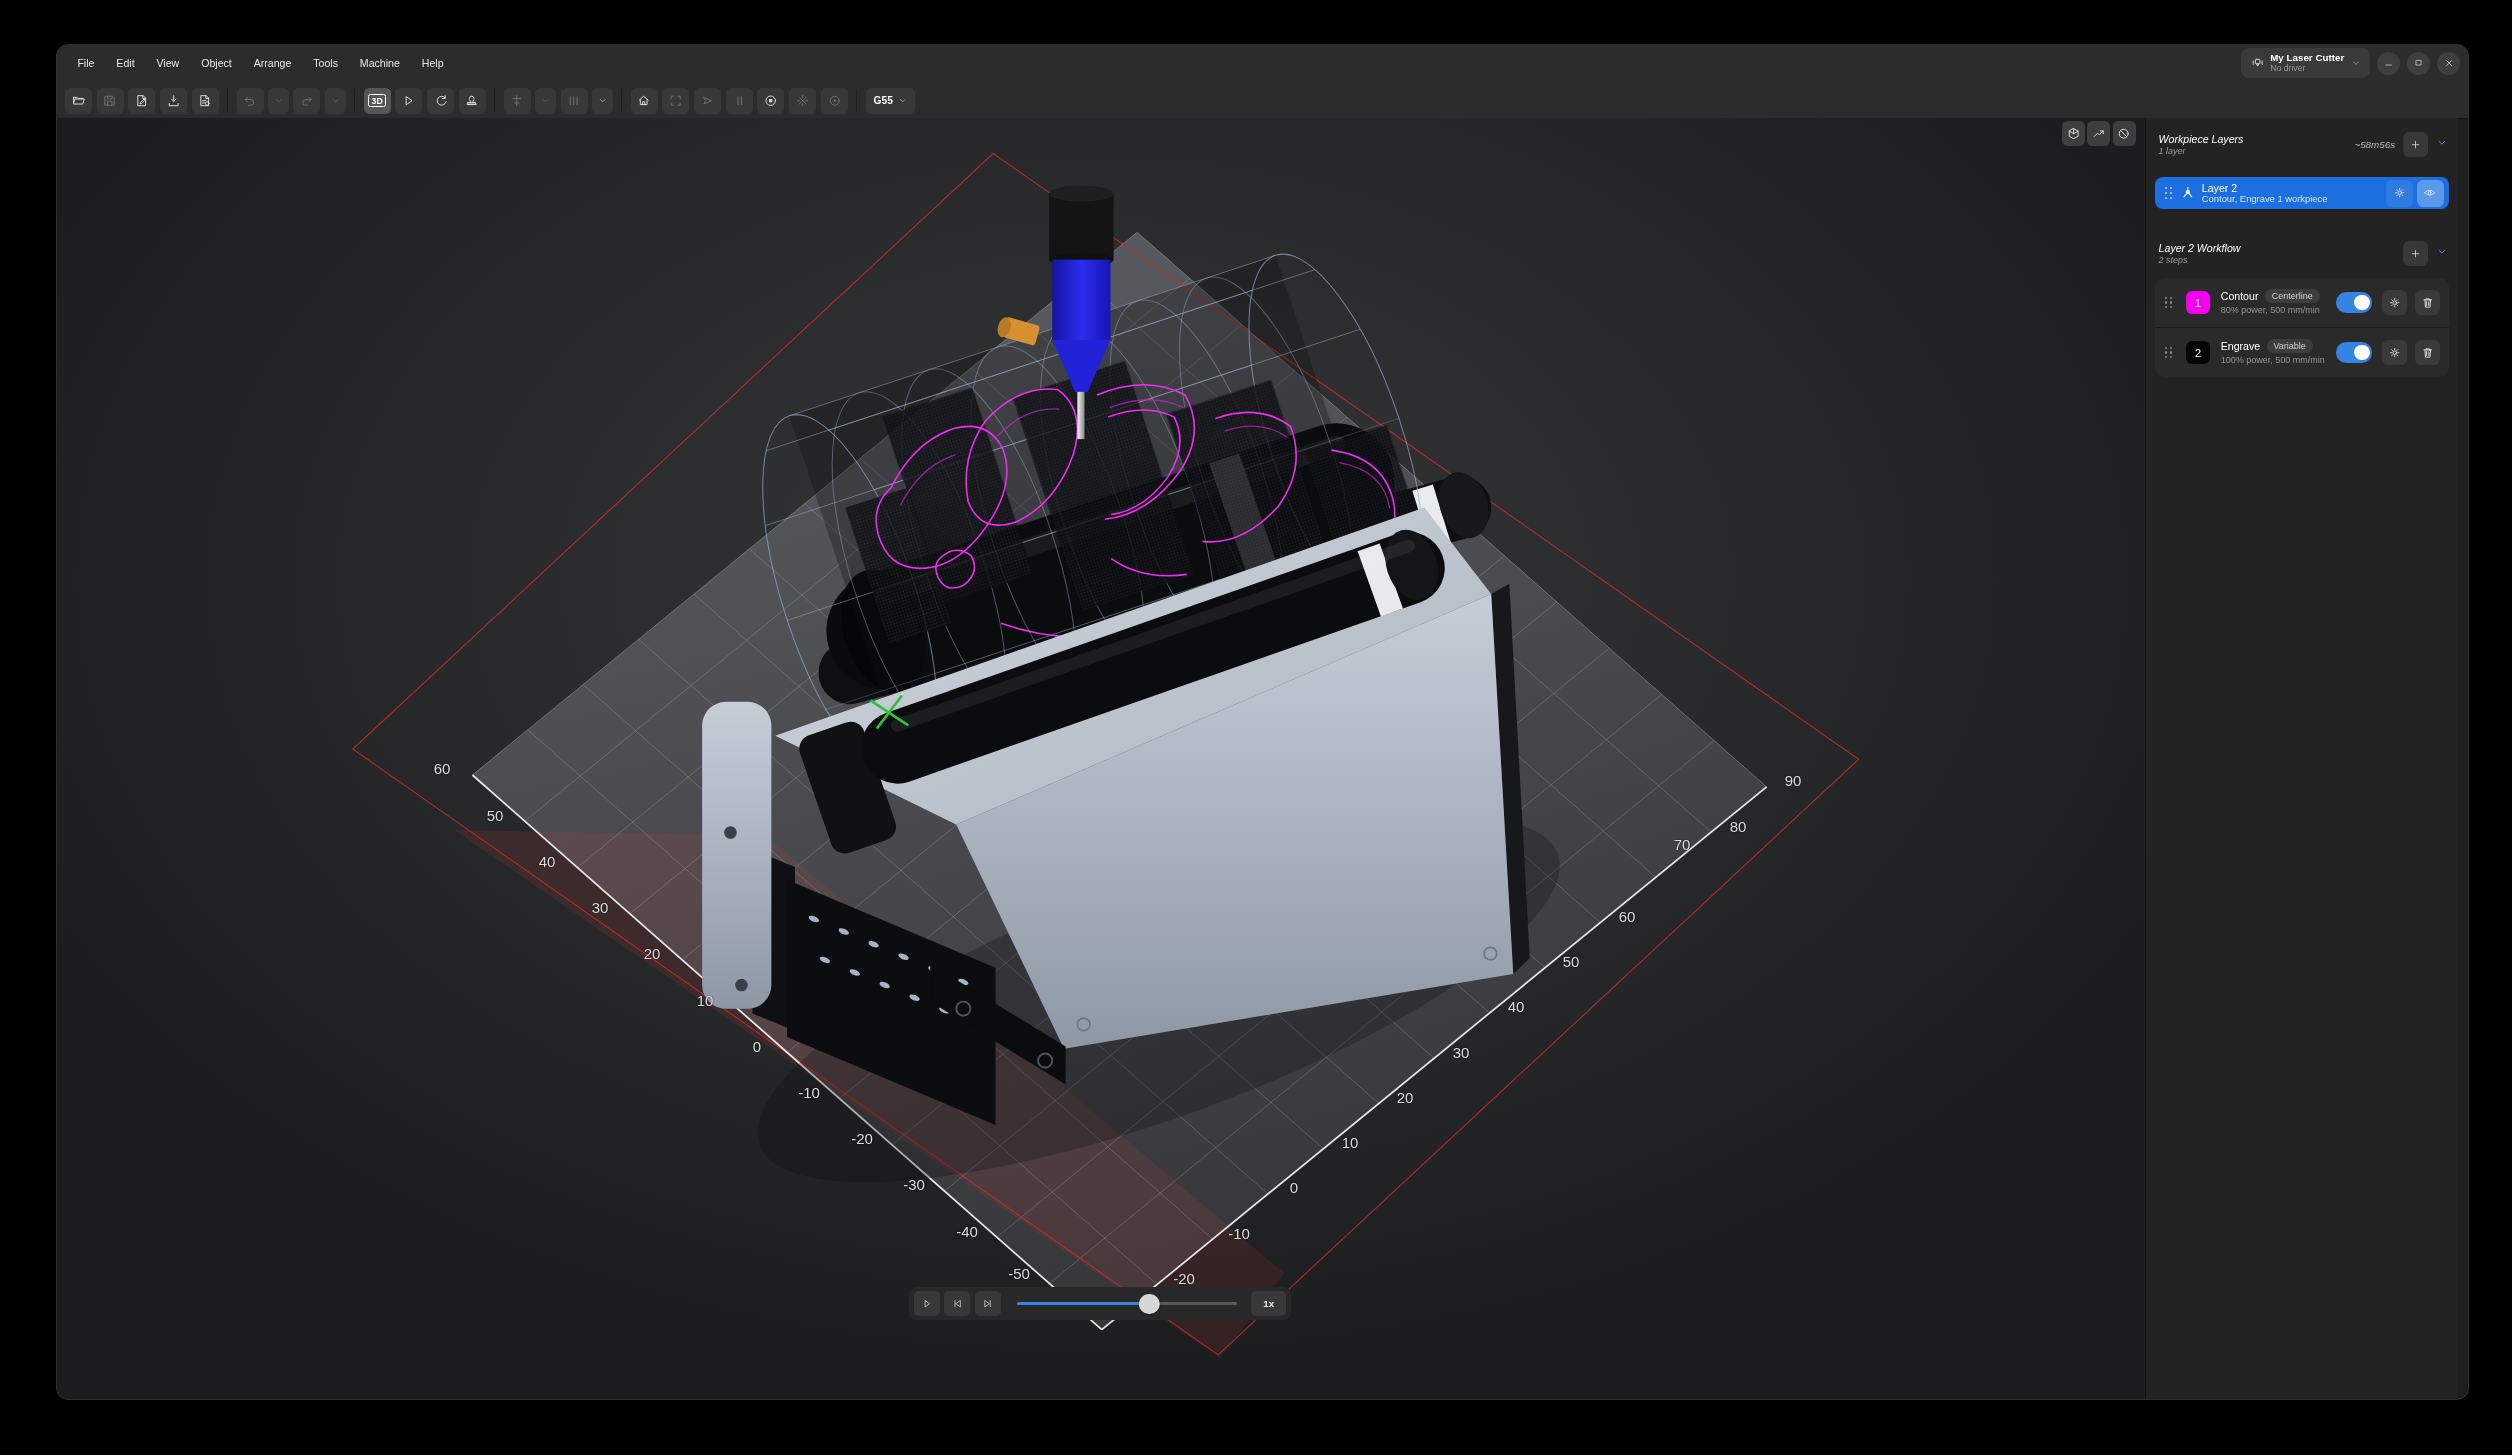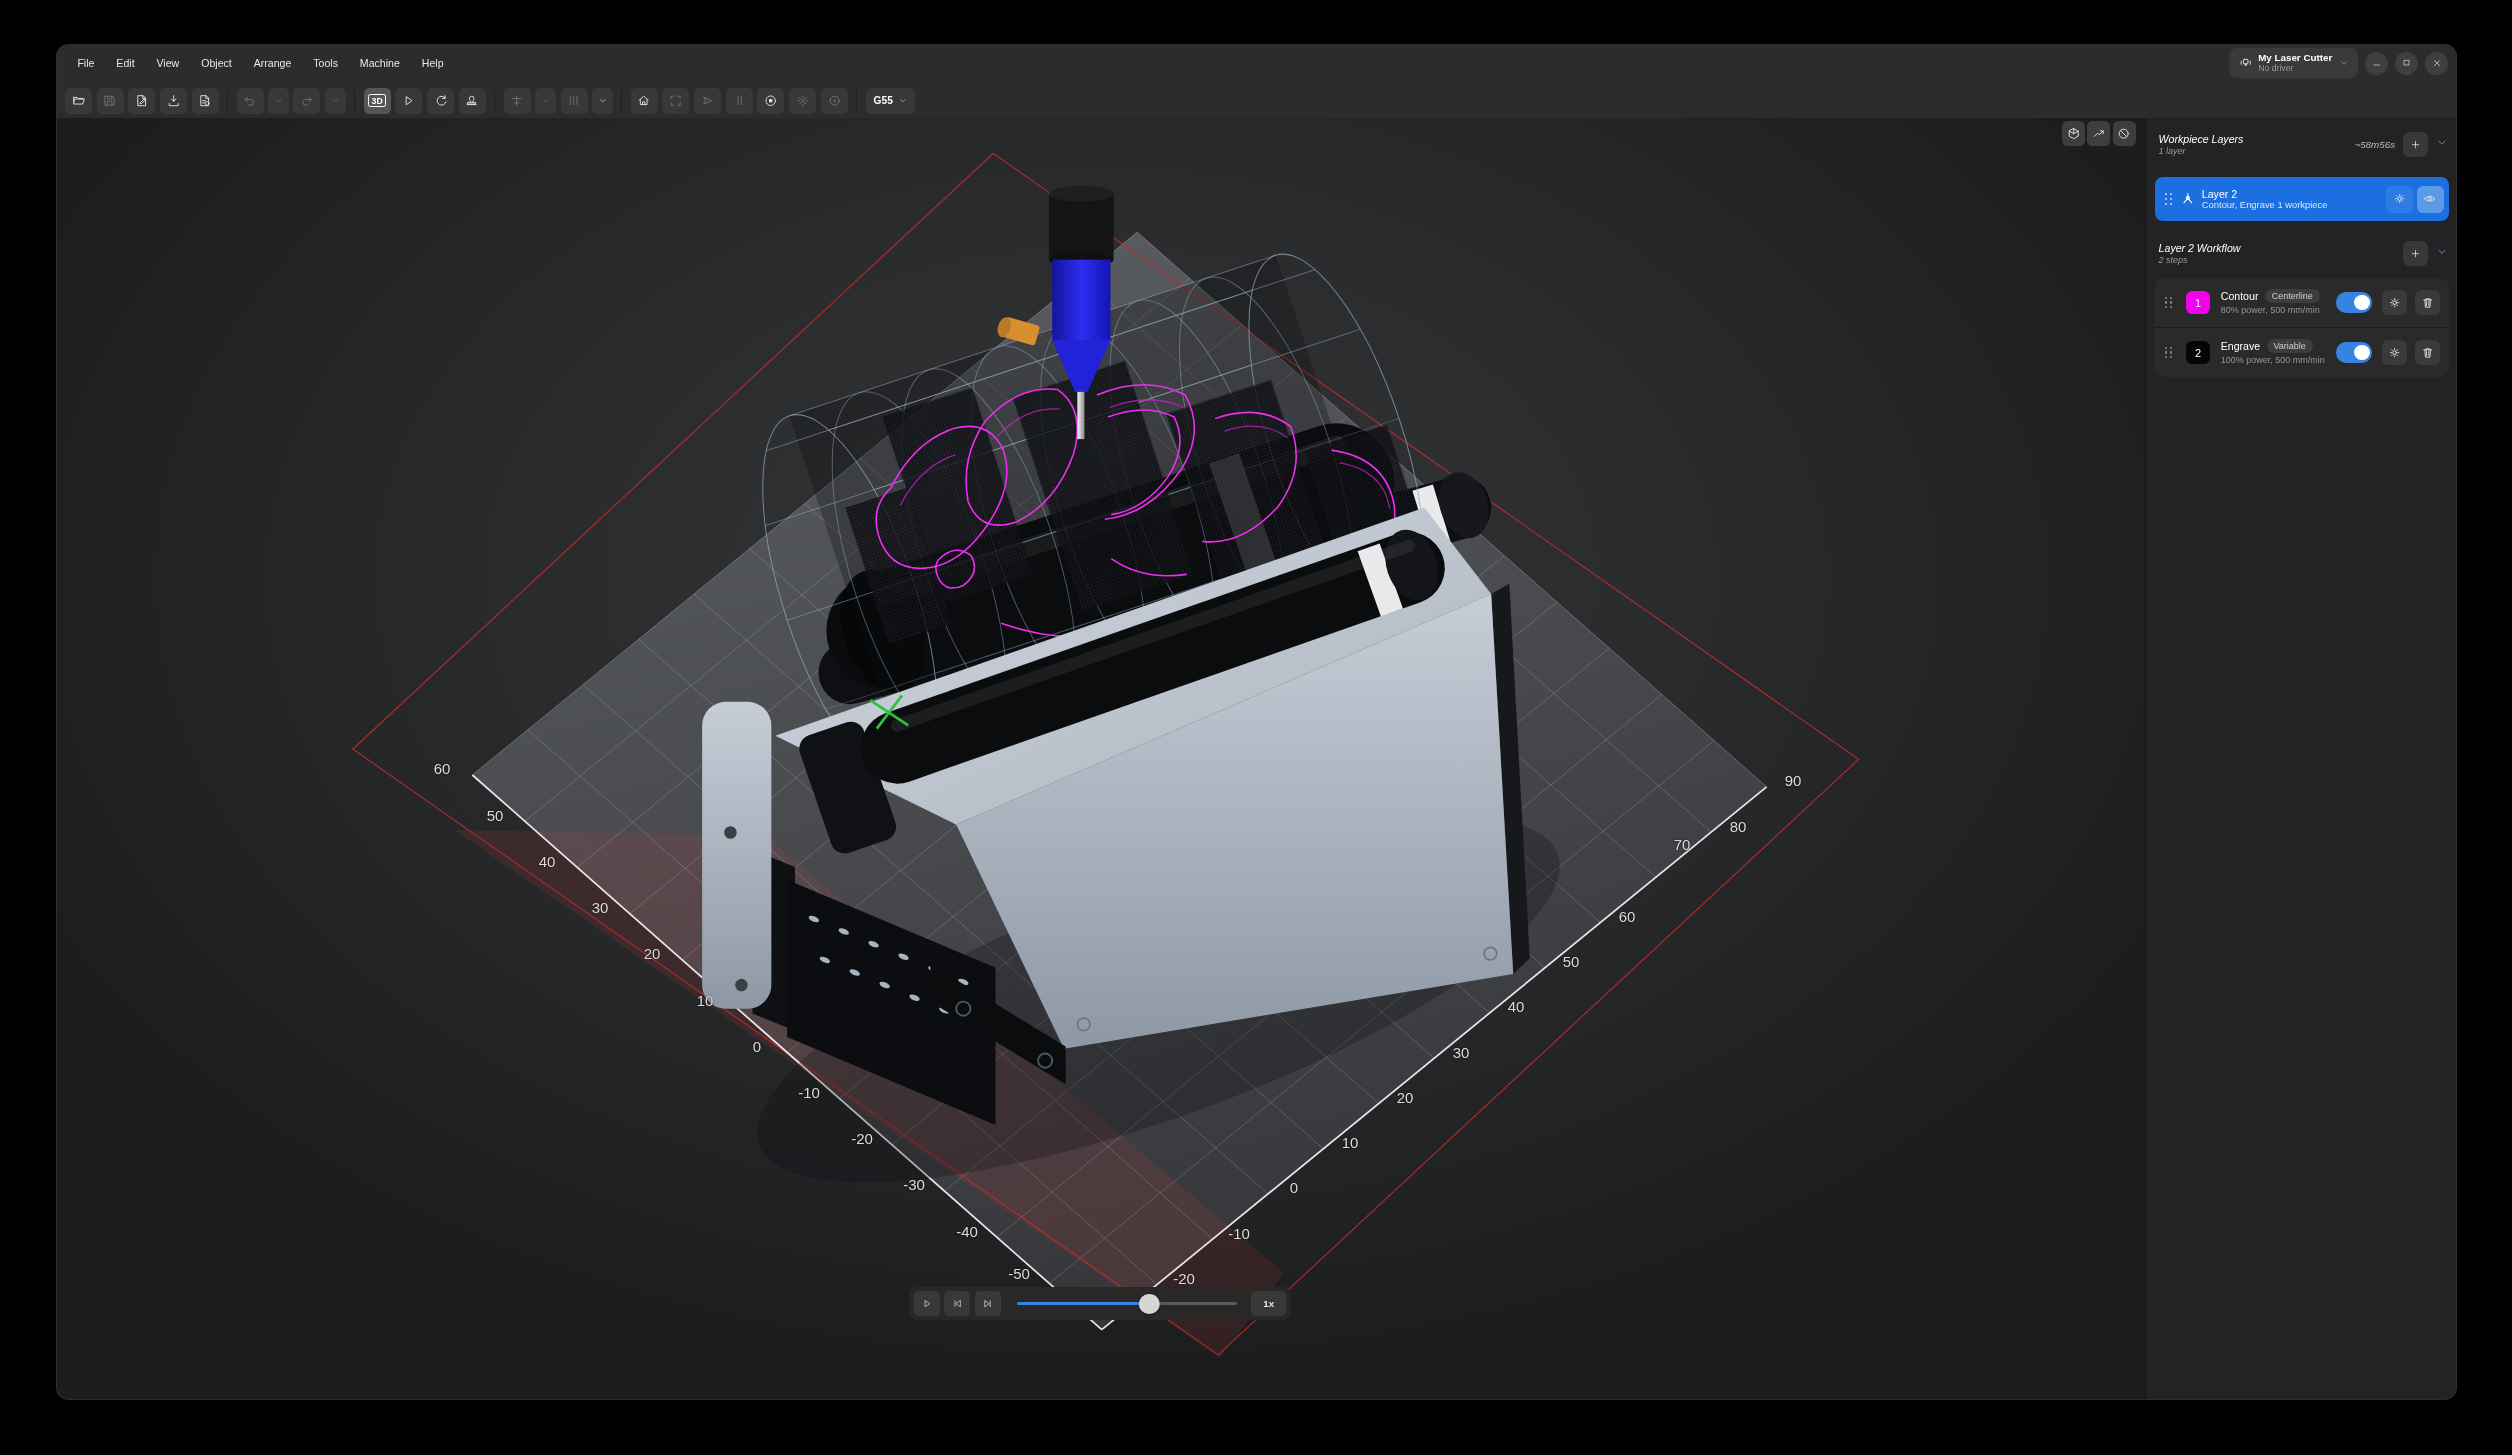--- a/index.html
+++ b/index.html
@@ -1,19 +1,19 @@
 <!DOCTYPE html>
 <html style="font-size:12.6px"><head>
 <meta charset="utf-8">
 <style>
   html,body{margin:0;padding:0;background:#000;}
   .stage{position:relative;width:2512px;height:1455px;background:#000;overflow:hidden;
          font-family:"Liberation Sans","DejaVu Sans",sans-serif;color:#e6e6e6;}
   .window{position:absolute;left:57px;top:45px;width:2399px;height:1354px;background:#1e1e1e;
-          border-radius:11px;box-shadow:0 0 0 0.8px #3c3c3c,0 11px 31px rgba(0,0,0,.8);overflow:hidden;}
+          border-radius:11px;box-shadow:0 0 0 0.8px #3c3c3c,0 11px 31px rgba(0,0,0,.8);overflow:hidden;padding-left:12px;}
   
   .chrome{position:absolute;left:0;top:0;right:0;height:73px;background:#2c2c2c;border-bottom:0.8px solid #161616;}
   .menubar{position:absolute;left:11px;top:0;height:36px;display:flex;align-items:center;gap:3.1px;}
   .menu-item{padding:3.9px 9.4px;font-size:10.6px;color:#e8e8e8;border-radius:4.7px;cursor:default;}
   .win-title{position:absolute;left:0;right:0;top:0;height:36px;display:flex;align-items:center;justify-content:center;
              font-size:10.6px;font-weight:bold;color:#f0f0f0;pointer-events:none;}
   .hdr-right{position:absolute;right:7.9px;top:3.1px;height:30px;display:flex;align-items:center;gap:7px;}
   .device-pill{display:flex;align-items:center;gap:6.3px;background:#3a3a3a;border-radius:7.9px;height:30px;padding:0 9.4px;justify-content:center;}
   .device-pill .txt{display:flex;flex-direction:column;line-height:1.1;}
   .device-name{font-size:9.8px;font-weight:bold;color:#fff;}
@@ -48,21 +48,21 @@
   .slider .knob{position:absolute;top:2.4px;width:20.5px;height:20.5px;border-radius:50%;background:#d6d6d6;
                 box-shadow:0 0.8px 1.6px rgba(0,0,0,.5);transform:translateX(-10.2px);}
   
   .sb-head{position:absolute;left:12.6px;right:9.4px;display:flex;align-items:center;font-style:italic;}
   .sb-head .tt{flex:1;}
   .sb-title{font-size:10.6px;color:#fff;}
   .sb-sub{font-size:9px;color:#9b9b9b;margin-top:1.6px;}
   .sb-time{font-size:9.8px;color:#bdbdbd;margin-right:7.9px;}
   .sq-btn{width:25px;height:25px;border-radius:6.3px;background:#383838;display:flex;align-items:center;justify-content:center;margin-right:7.9px;}
   .chev-blue svg{stroke:#62a0ea;}
-  .layer-row{position:absolute;left:9.4px;right:7.9px;top:59px;height:44px;border-radius:7.9px;background:#1b6fe0;
+  .layer-row{position:absolute;left:9.4px;right:7.9px;top:59px;height:32px;border-radius:7.9px;background:#1b6fe0;
              display:flex;align-items:center;}
   .drag{display:grid;grid-template-columns:2.4px 2.4px;grid-gap:2.4px;margin:0 7.9px 0 9.4px;}
   .drag i{width:2.4px;height:2.4px;border-radius:50%;background:#c9dcf5;display:block;}
   .drag.gray i{background:#8a8a8a;}
   .layer-row .txt{flex:1;margin-left:6.3px;line-height:1.15;}
   .layer-name{font-size:10.6px;color:#fff;}
   .layer-desc{font-size:9.4px;color:#d8e7fb;}
   .lr-btn{width:27px;height:27px;border-radius:6.3px;display:flex;align-items:center;justify-content:center;margin-right:3.9px;}
   .lr-gear{background:#2e7ce2;}
   .lr-eye{background:#5b9ae8;margin-right:5.5px;}

